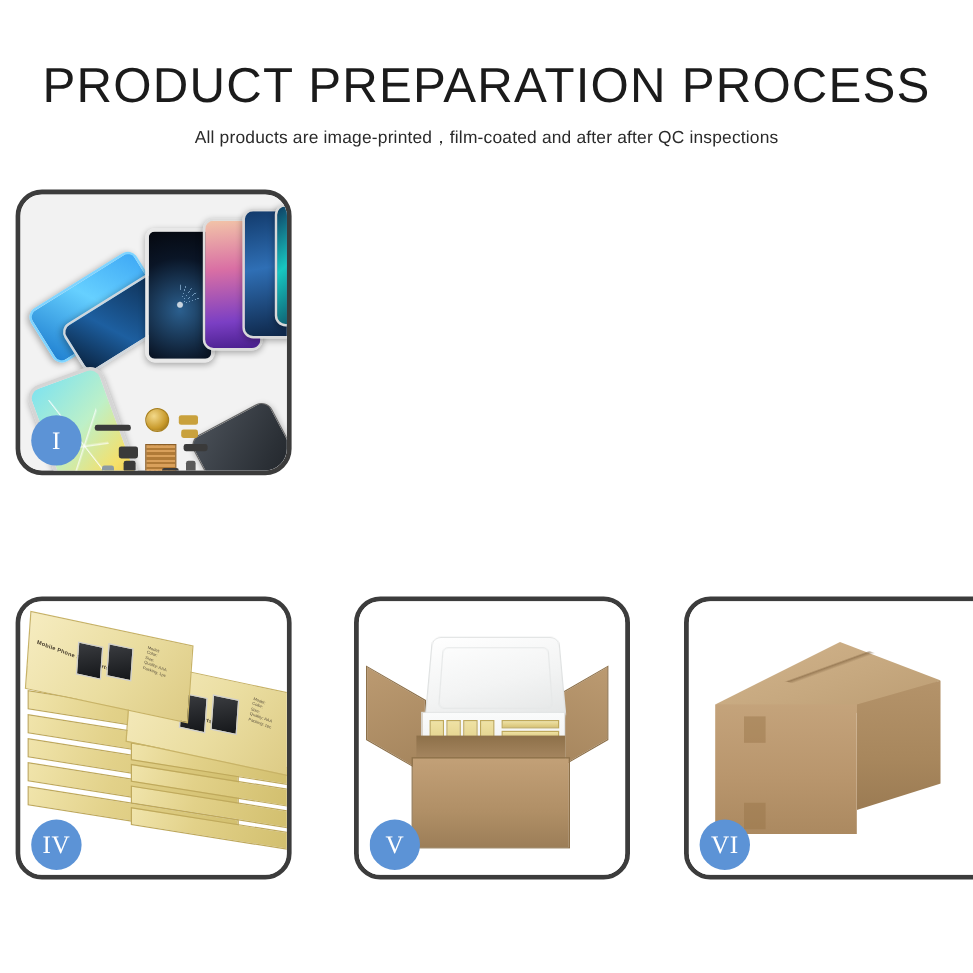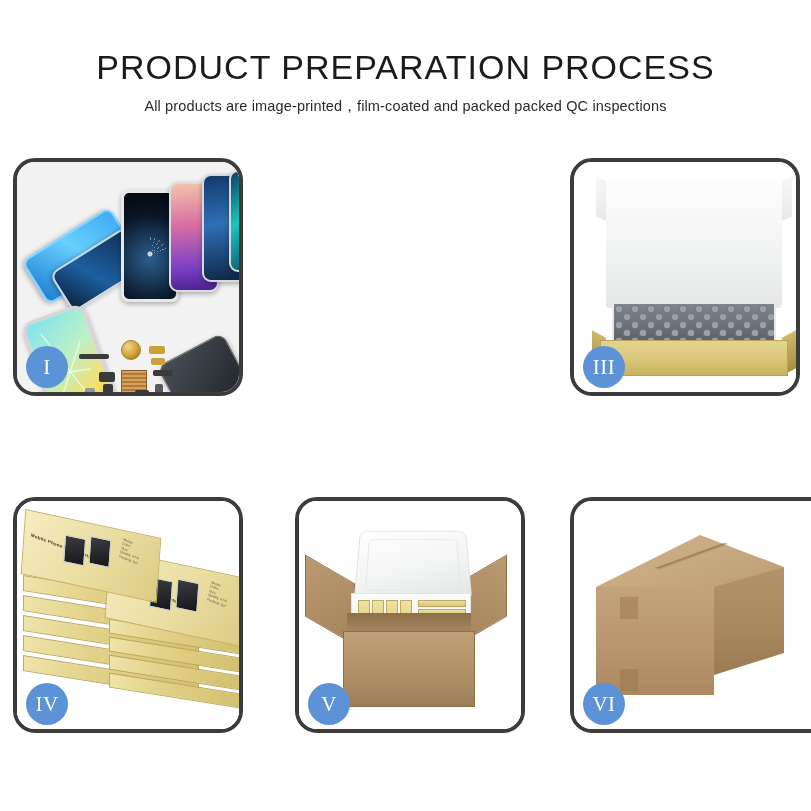--- a/index.html
+++ b/index.html
@@ -8,21 +8,21 @@
     background: #ffffff;
     font-family: "Liberation Sans", sans-serif;
     overflow: hidden;
   }
   .page { position: relative; width: 811px; height: 811px; background: #fff; }
 
   
   .header { position: absolute; left: 0; top: 0; width: 811px; text-align: center; }
   .title {
     margin-top: 48px;
-    font-size: 34px;
+    font-size: 41px;
     letter-spacing: 1.0px;
     font-weight: 400;
     color: #1b1b1b;
     font-family: "Liberation Sans", sans-serif;
     white-space: nowrap;
   }
   .subtitle {
     margin-top: 10px;
     font-size: 14.5px;
     color: #2a2a2a;
@@ -299,21 +299,21 @@
     background: rgba(150,115,70,.45);
   }
 </style>
 </head>
 <body>
 
 <div class="page">
 
   <div class="header">
     <div class="title">PRODUCT PREPARATION PROCESS</div>
-    <div class="subtitle">All products are image-printed，film-coated and packed packed QC inspections</div>
+    <div class="subtitle">All products are image-printed，film-coated and after after QC inspections</div>
   </div>
 
   <div class="grid">
 
     <div class="panel" style="left:13px; top:158px; width:230px; height:238px;">
       <div class="panel-inner">
         <div class="p1-bg"></div>
 
         <div class="phone ph-blue"></div>
         <div class="phone ph-blue2"></div>
@@ -335,33 +335,20 @@
         <div class="part" style="left:118px; top:228px; width:14px; height:9px;"></div>
         <div class="part" style="left:136px; top:208px; width:20px; height:6px;"></div>
         <div class="part" style="left:138px; top:222px; width:8px; height:12px; background:#5a5a5a;"></div>
         <div class="part" style="left:68px; top:226px; width:10px; height:14px; background:#8c9aa3;"></div>
 
       </div>
       <div class="badge">I</div>
     </div>
 
 
-    <div class="panel" style="left:570px; top:158px; width:230px; height:238px;">
-      <div class="panel-inner">
-        <div class="p3-bg"></div>
-        <div class="lid-flap-l"></div>
-        <div class="lid-flap-r"></div>
-        <div class="lid-back"></div>
-        <div class="foam"></div>
-        <div class="tray-side-l"></div>
-        <div class="tray-side-r"></div>
-        <div class="tray-front"></div>
-      </div>
-      <div class="badge">III</div>
-    </div>
 
     <div class="panel" style="left:13px; top:497px; width:230px; height:236px;">
       <div class="panel-inner">
         <div class="p4-bg"></div>
 
           <div class="stackbox" style="left:6px; top:168px;  width:176px; height:16px; transform:skewY(9deg);"></div>
           <div class="stackbox" style="left:6px; top:148px;  width:176px; height:16px; transform:skewY(9deg);"></div>
           <div class="stackbox" style="left:6px; top:128px;  width:176px; height:16px; transform:skewY(9deg);"></div>
           <div class="stackbox" style="left:6px; top:108px;  width:176px; height:16px; transform:skewY(9deg);"></div>
           <div class="stackbox" style="left:6px; top:88px;   width:176px; height:16px; transform:skewY(9deg);"></div>

